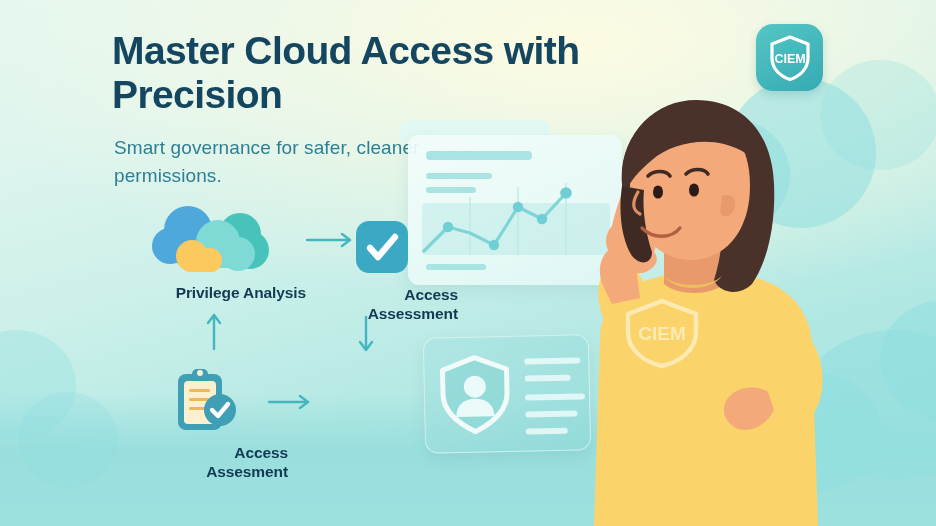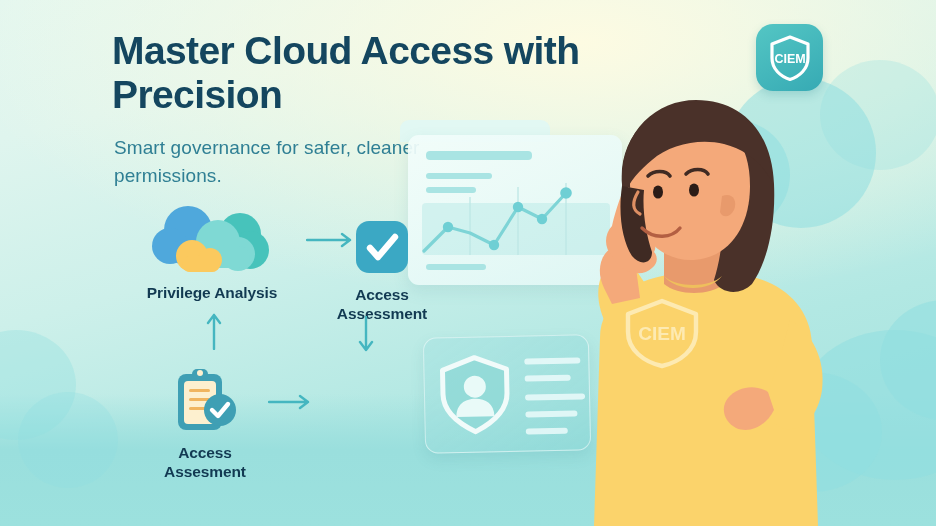--- a/index.html
+++ b/index.html
@@ -58,21 +58,21 @@
     width: 67px; height: 67px; border-radius: 17px;
     background: linear-gradient(150deg, #54c6c4 0%, #36aab4 100%);
     box-shadow: 0 4px 10px rgba(40,130,140,.22);
     display: flex; align-items: center; justify-content: center;
   }
   .badge svg { display: block; }
 
   
   .flow { position: absolute; left: 110px; top: 196px; width: 348px; height: 300px; }
 
-  .node { position: absolute; text-align: center; }
+  .node { position: absolute; text-align: right; }
   .node .label {
     color: #123a52; font-size: 15.5px; font-weight: bold;
     line-height: 1.22; letter-spacing: -.1px; white-space: pre-line;
   }
   .node .icon { display: flex; justify-content: center; align-items: flex-end; }
 
   .n-privilege { left: 8px; top: 0px; width: 188px; }
   .n-privilege .icon { height: 78px; }
   .n-privilege .label { margin-top: 10px; }
 

